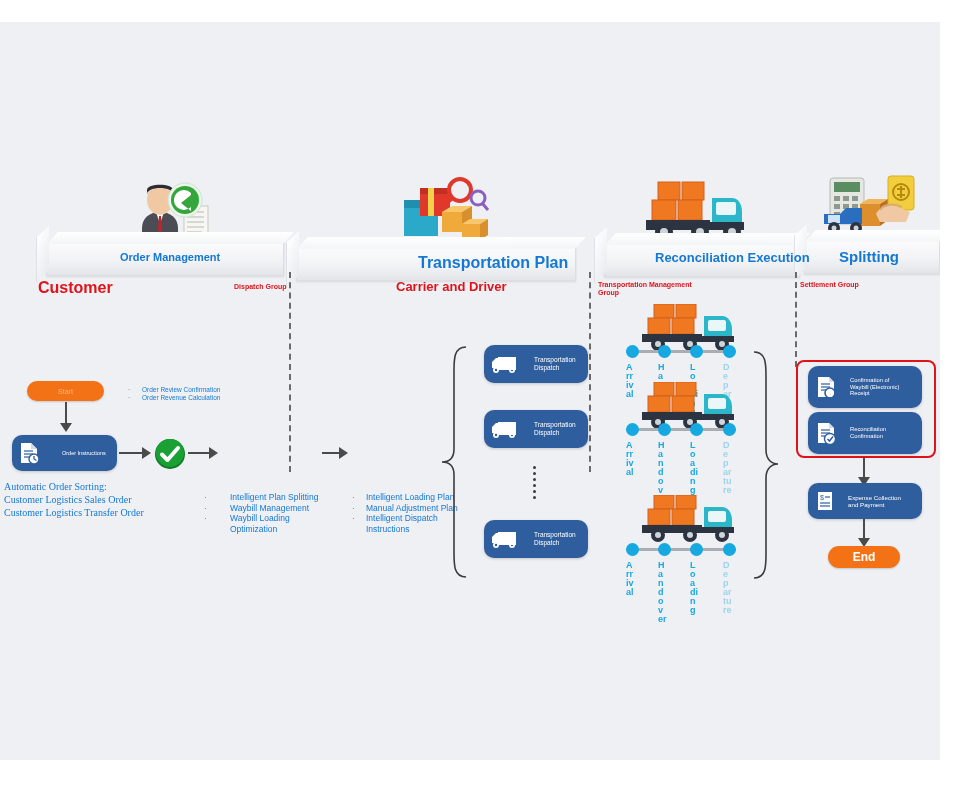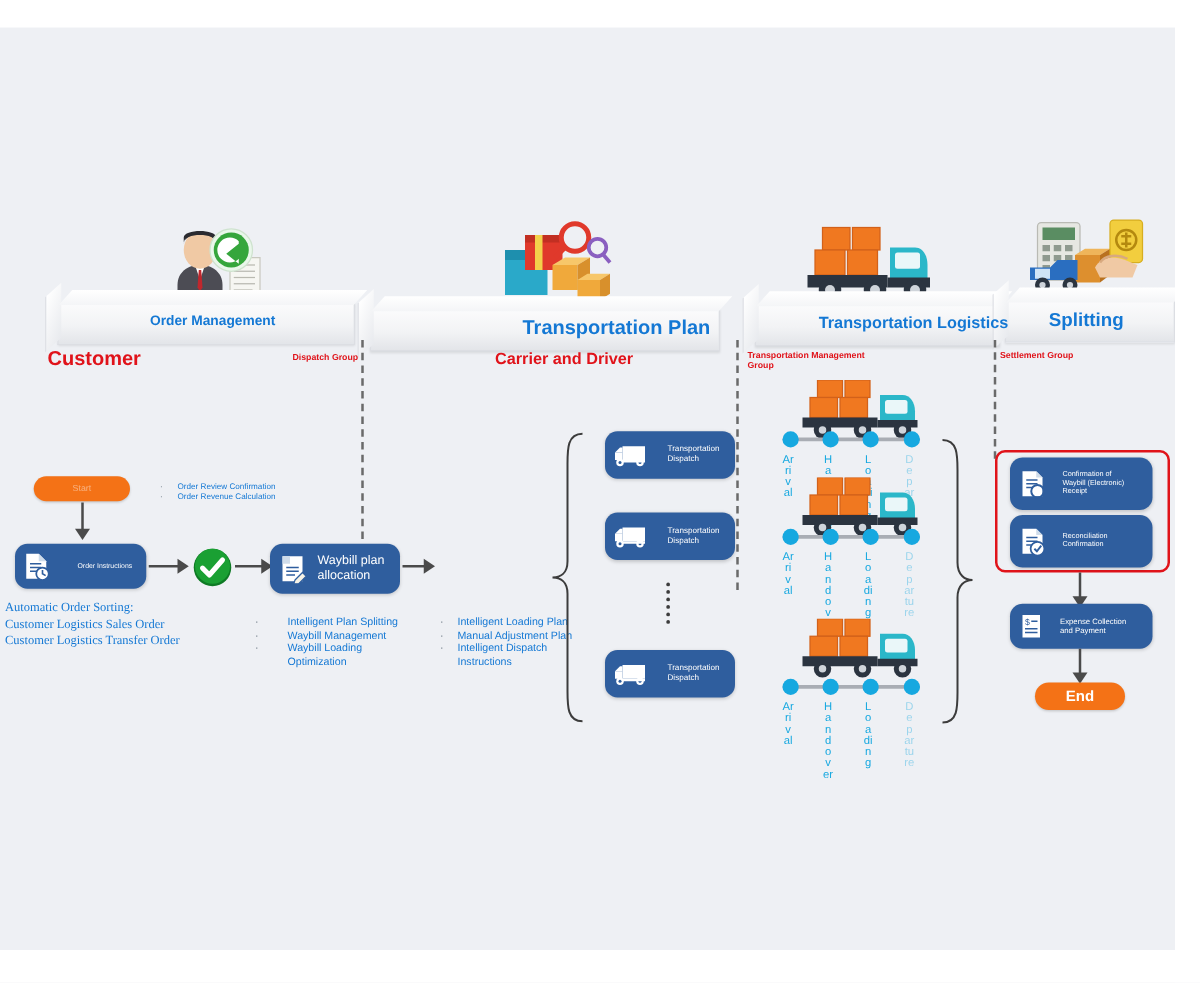--- a/index.html
+++ b/index.html
@@ -114,22 +114,22 @@
   .vdots { position:absolute; display:flex; flex-direction:column; gap:3px; align-items:center; }
   .vdots i { width:3px;height:3px;background:#3c3c3c;border-radius:50%; display:block; }
 
   
   .timeline { position: absolute; }
   .timeline .rail { position:absolute; left:0; top:5px; height:3px; background:#a9adb4; border-radius:2px; }
   .timeline .node { position:absolute; top:0; width:13px;height:13px;border-radius:50%;background:#16a8e0; }
   .timeline .tl-lab {
     position:absolute; top:18px;
     width: 9px;
-    color:#16a8e0; font-weight:normal; font-size:9px;
-    line-height:1.0; word-break:break-all; text-align:center;
+    color:#16a8e0; font-weight:bold; font-size:9px;
+    line-height:1.0; word-break:break-all; text-align:left;
   }
   .timeline .tl-lab.dim { color: rgba(22,168,224,.38); }
 
   
   .redbox {
     position: absolute;
     border: 2px solid #e0131a;
     border-radius: 8px;
   }
 
@@ -242,21 +242,21 @@
     </svg>
   </div>
 
   <div class="lane-slab" style="left:46px; top:242px; width:238px;"></div>
   <div class="lane-title" style="left:120px; top:251px; font-size:11px;">Order Management</div>
 
   <div class="lane-slab" style="left:296px; top:247px; width:280px;"></div>
   <div class="lane-title" style="left:418px; top:254px; font-size:16px;">Transportation Plan</div>
 
   <div class="lane-slab" style="left:604px; top:243px; width:196px;"></div>
-  <div class="lane-title" style="left:655px; top:250px; font-size:13px;">Transportation Logistics</div>
+  <div class="lane-title" style="left:655px; top:250px; font-size:13px;">Reconciliation Execution</div>
 
   <div class="lane-slab" style="left:804px; top:240px; width:136px;"></div>
   <div class="lane-title" style="left:839px; top:248px; font-size:15px;">Splitting</div>
 
   <div class="lane-actor" style="left:38px; top:279px; font-size:16px;">Customer</div>
   <div class="lane-actor" style="left:396px; top:280px; font-size:13px;text-align:right;">Carrier and Driver</div>
 
   <div class="lane-actor" style="left:234px; top:283px; font-size:7px;">Dispatch Group</div>
   <div class="lane-actor" style="left:598px; top:281px; font-size:7px;">Transportation Management
 Group</div>
@@ -316,36 +316,20 @@
       <circle cx="16" cy="15" r="14" fill="#1aa033"></circle>
       <path d="M8 16.5 L13.5 22 L24 10" stroke="#ffffff" stroke-width="4" fill="none" stroke-linecap="round" stroke-linejoin="round"></path>
     </svg>
   </div>
 
   <div class="arrow-h" style="left:188px; top:444px; width:30px; height:18px;">
     <div class="shaft" style="width:22px;"></div>
       <div class="head"></div>
   </div>
 
-  <div class="proc" style="left:216px; top:435px; width:104px; height:40px;">
-    <span class="glyph">
-      <svg width="24" height="26" viewBox="0 0 24 26">
-        <path d="M4 3 L20 3 L20 23 L4 23 Z" fill="#ffffff"></path>
-        <path d="M4 3 L10 3 L10 9 L4 9 Z" fill="#cfdcea"></path>
-        <g stroke="#2f5e9e" stroke-width="1.2">
-          <line x1="7" y1="12" x2="17" y2="12"></line>
-            <line x1="7" y1="15" x2="17" y2="15"></line>
-            <line x1="7" y1="18" x2="14" y2="18"></line>
-        </g>
-        <path d="M14 22 L20 16 L23 19 L17 25 L13 25 Z" fill="#f7f3e6" stroke="#2f5e9e" stroke-width="1"></path>
-      </svg>
-    </span>
-    <span class="ptxt" style="font-size:10px; padding-left:8px;">Waybill plan
-allocation</span>
-  </div>
 
   <div class="notes" style="left:204px; top:492px; font-size:8.5px;">
     <div class="row">
         <span class="bul" style="width:26px;flex:0 0 26px;">·</span>
         <span class="txt">Intelligent Plan Splitting</span>
       </div>
     <div class="row">
         <span class="bul" style="width:26px;flex:0 0 26px;">·</span>
         <span class="txt">Waybill Management</span>
       </div>

